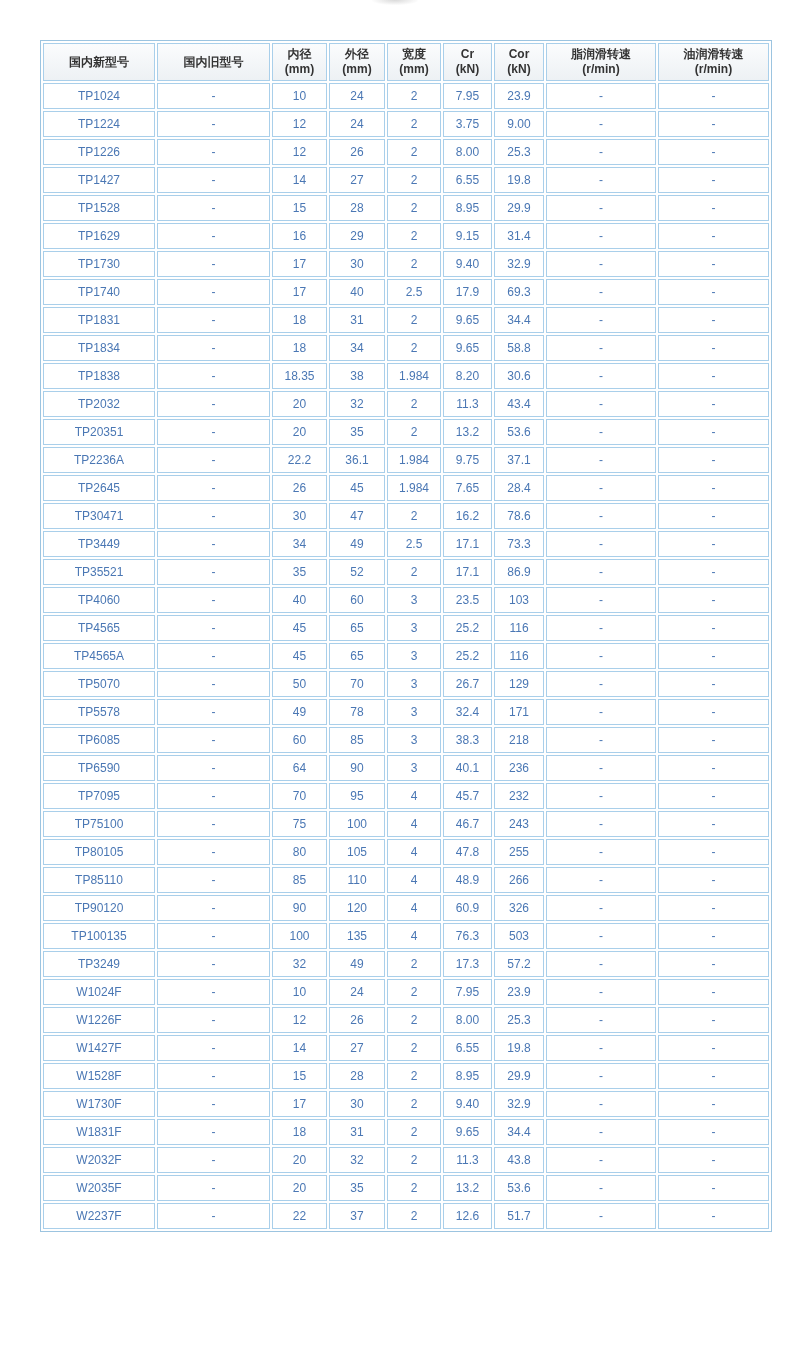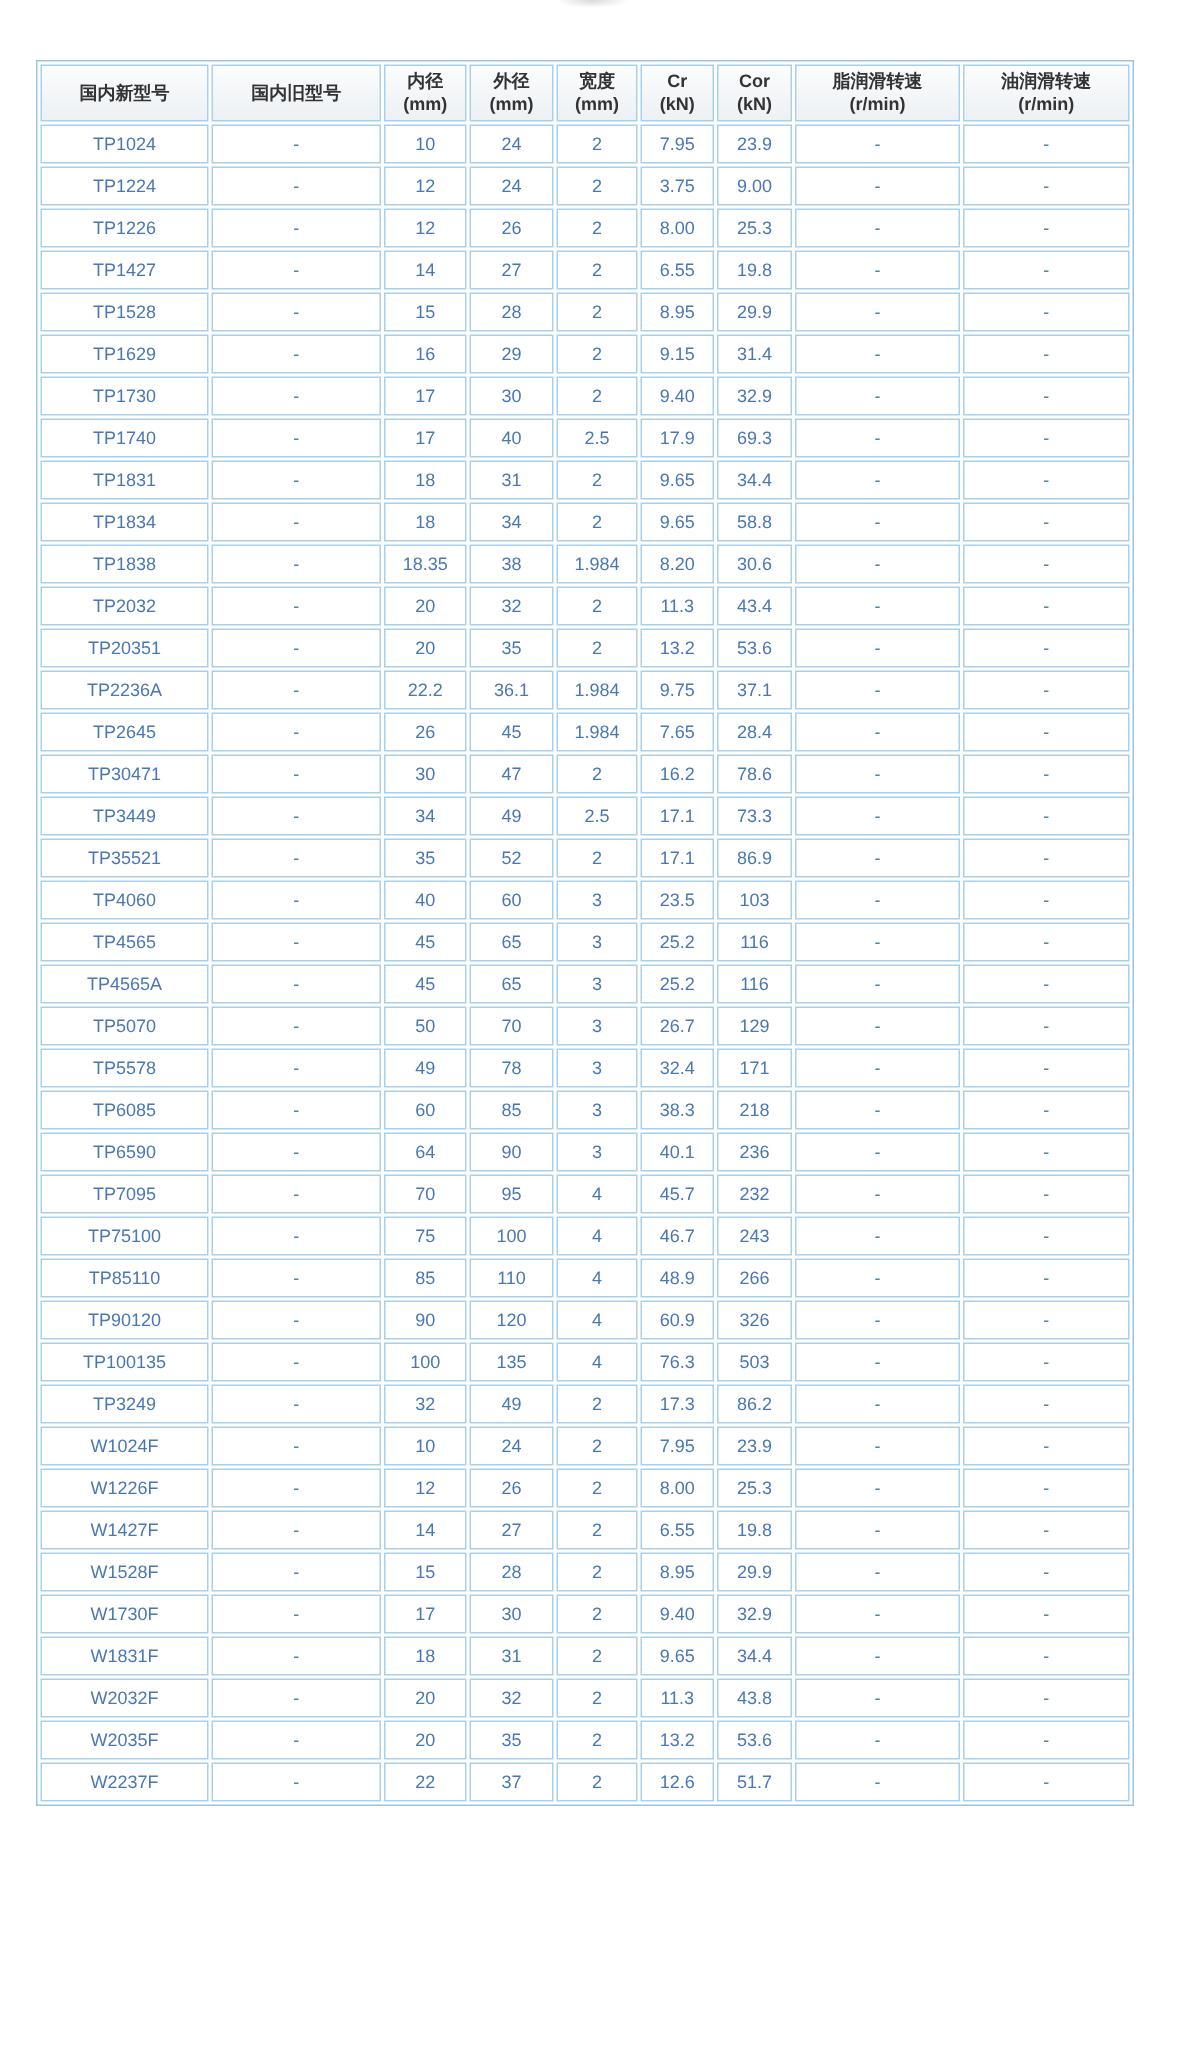--- a/index.html
+++ b/index.html
@@ -17,21 +17,21 @@
     width:800px;height:1369px;position:relative;
     font-family:"Liberation Sans","DejaVu Sans",sans-serif;
     overflow:hidden;
   }
   .crop-artifact{
     position:absolute;left:372px;top:0;width:46px;height:5px;
     background:radial-gradient(ellipse at center top,#d9d9d9 0%,rgba(255,255,255,0) 75%);
     pointer-events:none;
   }
   table.spec-table{
-    position:absolute;left:24px;top:40px;width:728px;
+    position:absolute;left:40px;top:40px;width:728px;
     border-collapse:separate;border-spacing:2px;
     table-layout:fixed;
     border:1px solid var(--outer-border);
     background:var(--page-bg);
   }
   col:nth-child(1){width:112px;}
   col:nth-child(2){width:113px;}
   col:nth-child(3){width:55px;}
   col:nth-child(4){width:56px;}
   col:nth-child(5){width:54px;}
@@ -406,20 +406,31 @@
         <td>-</td>
         <td>75</td>
         <td>100</td>
         <td>4</td>
         <td>46.7</td>
         <td>243</td>
         <td>-</td>
         <td>-</td>
       </tr>
       <tr>
+        <td>TP80105</td>
+        <td>-</td>
+        <td>80</td>
+        <td>105</td>
+        <td>4</td>
+        <td>47.8</td>
+        <td>255</td>
+        <td>-</td>
+        <td>-</td>
+      </tr>
+      <tr>
         <td>TP85110</td>
         <td>-</td>
         <td>85</td>
         <td>110</td>
         <td>4</td>
         <td>48.9</td>
         <td>266</td>
         <td>-</td>
         <td>-</td>
       </tr>
@@ -445,21 +456,21 @@
         <td>-</td>
         <td>-</td>
       </tr>
       <tr>
         <td>TP3249</td>
         <td>-</td>
         <td>32</td>
         <td>49</td>
         <td>2</td>
         <td>17.3</td>
-        <td>86.2</td>
+        <td>57.2</td>
         <td>-</td>
         <td>-</td>
       </tr>
       <tr>
         <td>W1024F</td>
         <td>-</td>
         <td>10</td>
         <td>24</td>
         <td>2</td>
         <td>7.95</td>

